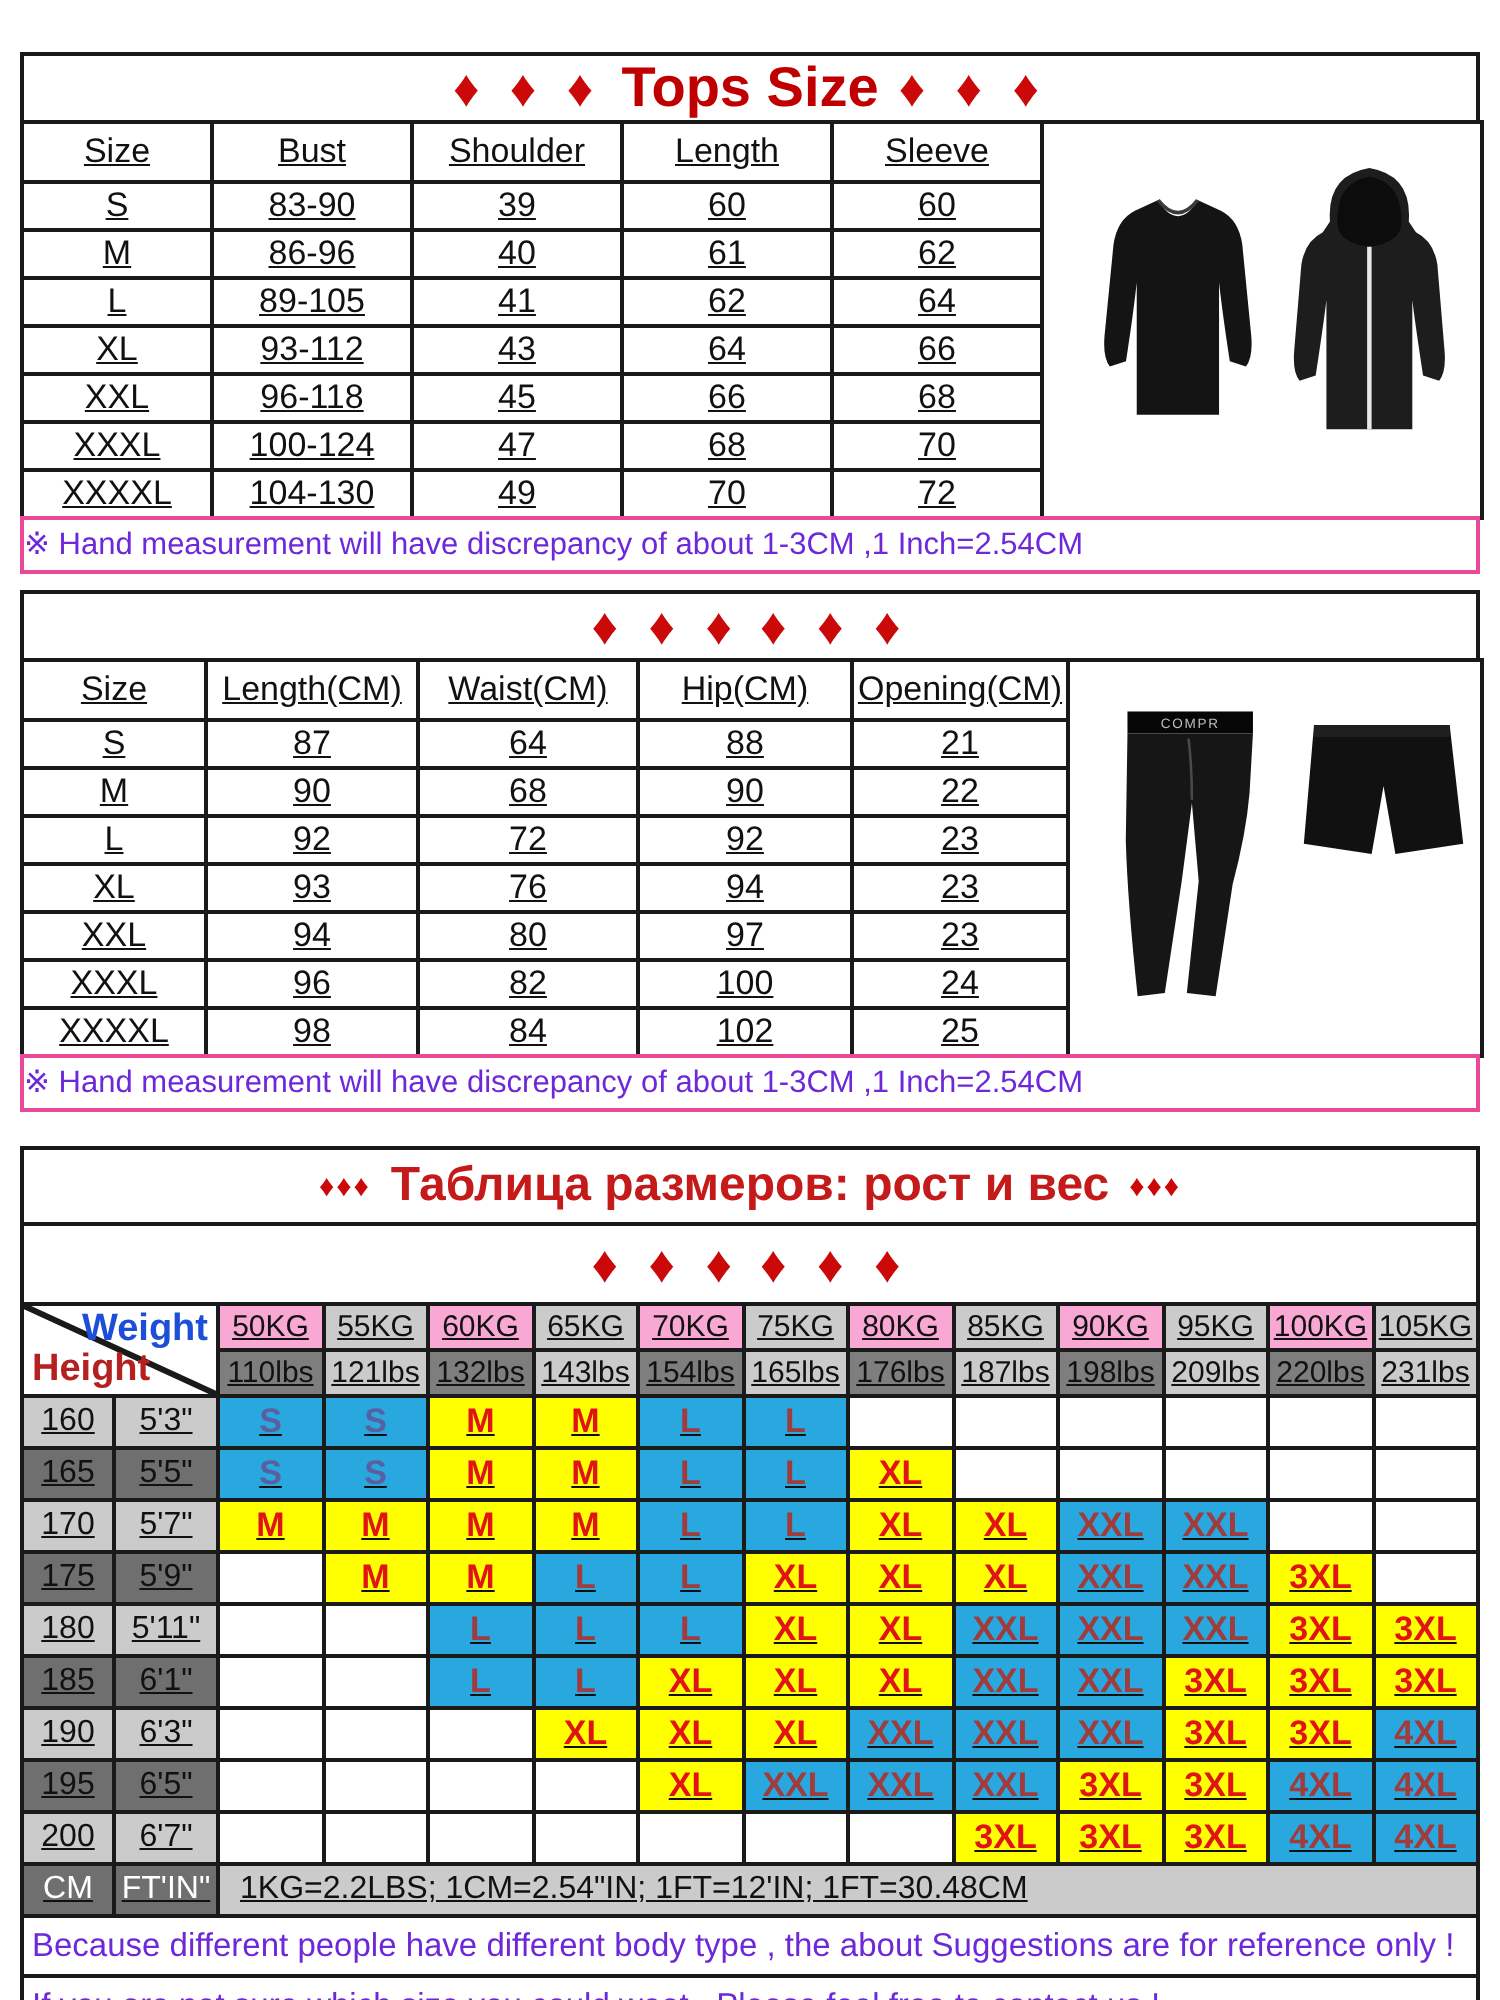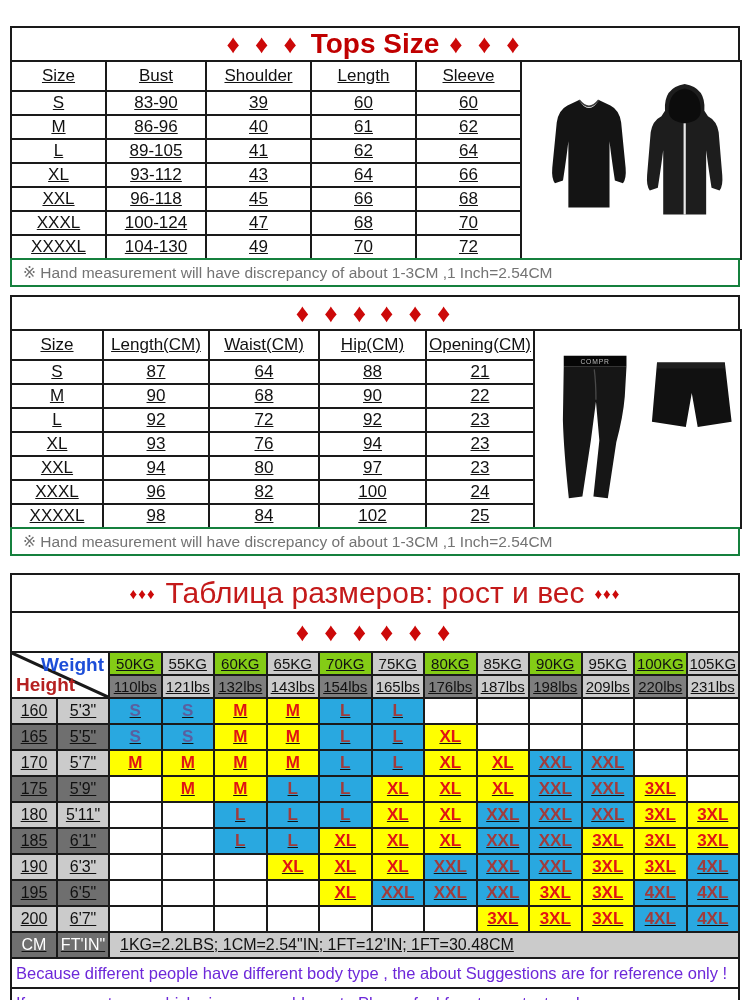--- a/index.html
+++ b/index.html
@@ -8,43 +8,43 @@
 
   
   .titlebar{border:2px solid #1a1a1a;background:#fff;text-align:center;
             display:flex;align-items:center;justify-content:center;gap:10px;}
   .titlebar .ttl{color:#c00000;font-weight:bold;}
   .titlebar .dmd{color:#cc0909;letter-spacing:4px;}
   .tb-big{height:32px;}
   .tb-big .ttl{font-size:28px;}
   .tb-big .dmd{font-size:26px;}
   .tb-ru{height:36px;margin-top:17px;}
-  .tb-ru .ttl{color:#c41a1a;font-weight:400;font-size:30px;}
+  .tb-ru .ttl{color:#c41a1a;font-weight:700;font-size:24px;}
   .tb-ru .dmd{font-size:15px;letter-spacing:1px;}
   .tb-hwc{height:38px;margin-top:-2px;}
 
   
   table{border-collapse:collapse;table-layout:fixed;width:730px;background:#fff;text-decoration:underline;}
   .spec{margin-top:-2px;}
   .spec th,.spec td{border:2px solid #1a1a1a;text-align:center;font-size:17px;padding:0;}
   .spec th{font-weight:400;height:28px;}
   .spec td{height:22px;}
   .spec td.artcell{background:#fff;vertical-align:middle;}
-  .note{border:2px solid #15803d;margin-top:-2px;height:25px;display:flex;align-items:center;
-        color:#737373;font-size:15.5px;padding-left:11px;}
+  .note{border:2px solid #ec4899;margin-top:-2px;height:25px;display:flex;align-items:center;
+        color:#6d28d9;font-size:15.5px;padding-left:0;}
 
   
   .hwc{margin-top:-2px;}
   .hwc td{border:2px solid #1a1a1a;text-align:center;padding:0;overflow:hidden;}
   .hwc .kgrow td{height:21px;font-size:15px;}
   .hwc .datarow td{height:24px;font-size:16px;}
   .hwc td.sz{font-weight:bold;font-size:17px;}
   .bg-dk{background:#6f6f6f;}
   .bg-lt{background:#cbcbcb;}
-  .bg-kgd{background:#84cc16;}
+  .bg-kgd{background:#f9a8d4;}
   .bg-lbd{background:#7e7e7e;}
   .bg-y{background:#ffff00;}
   .bg-b{background:#29a8e0;}
   .c-red{color:#e01414;}
   .c-mar{color:#a03c3c;}
   .c-pur{color:#5a5f9f;}
   .c-wht{color:#fff;}
   .corner{position:relative;background:#fff;}
   .corner svg{position:absolute;left:0;top:0;width:100%;height:100%;}
   .corner .w{position:absolute;top:1px;right:4px;color:#1d4ed8;font-weight:bold;font-size:19px;}

